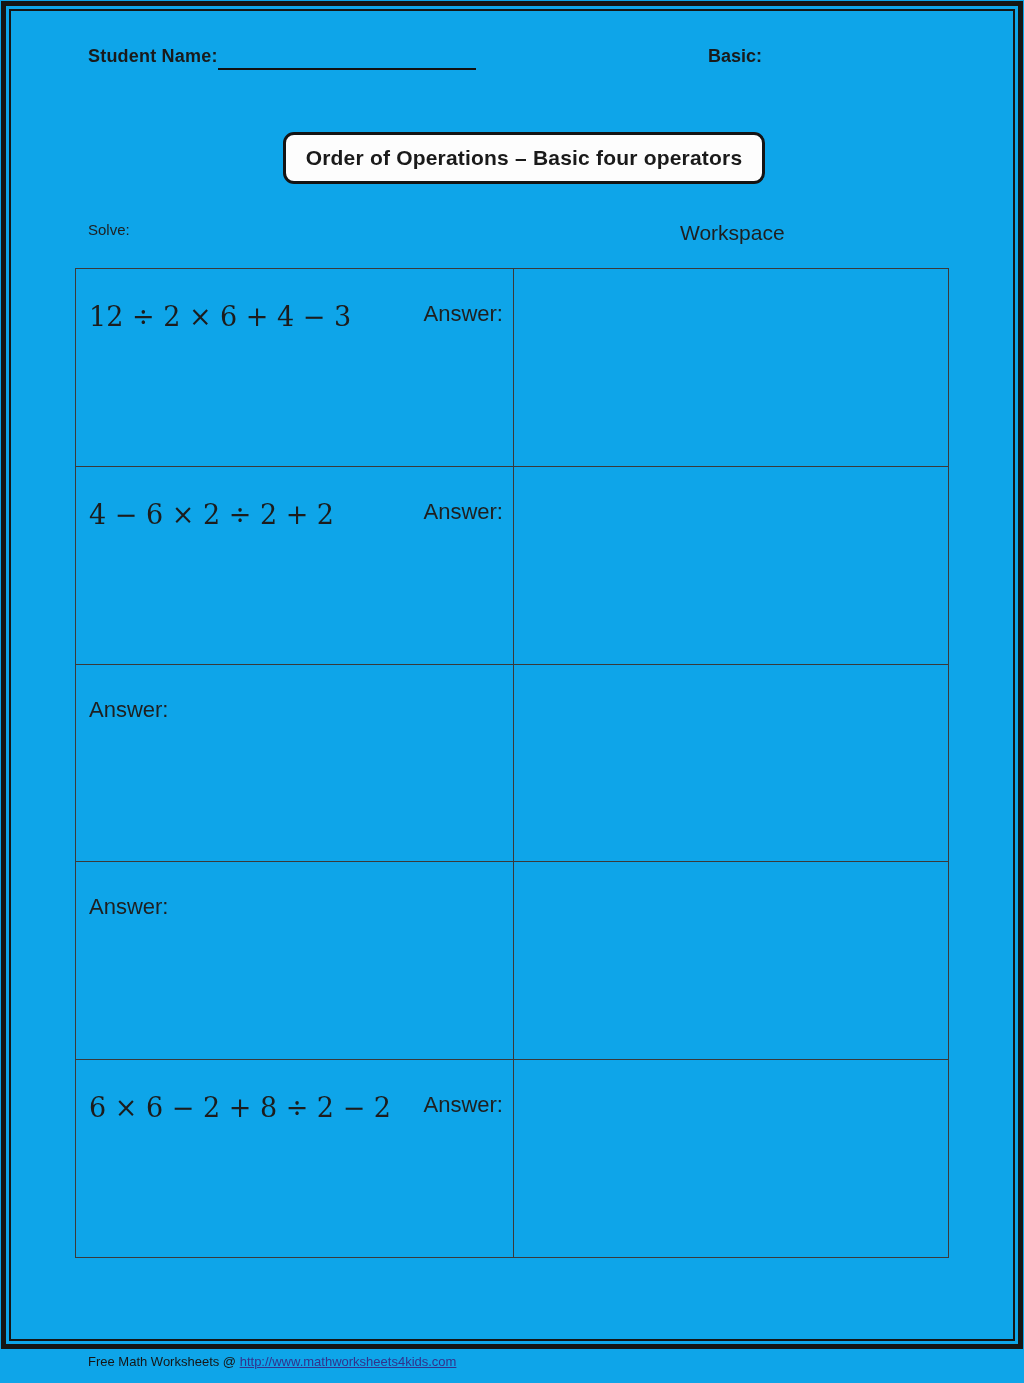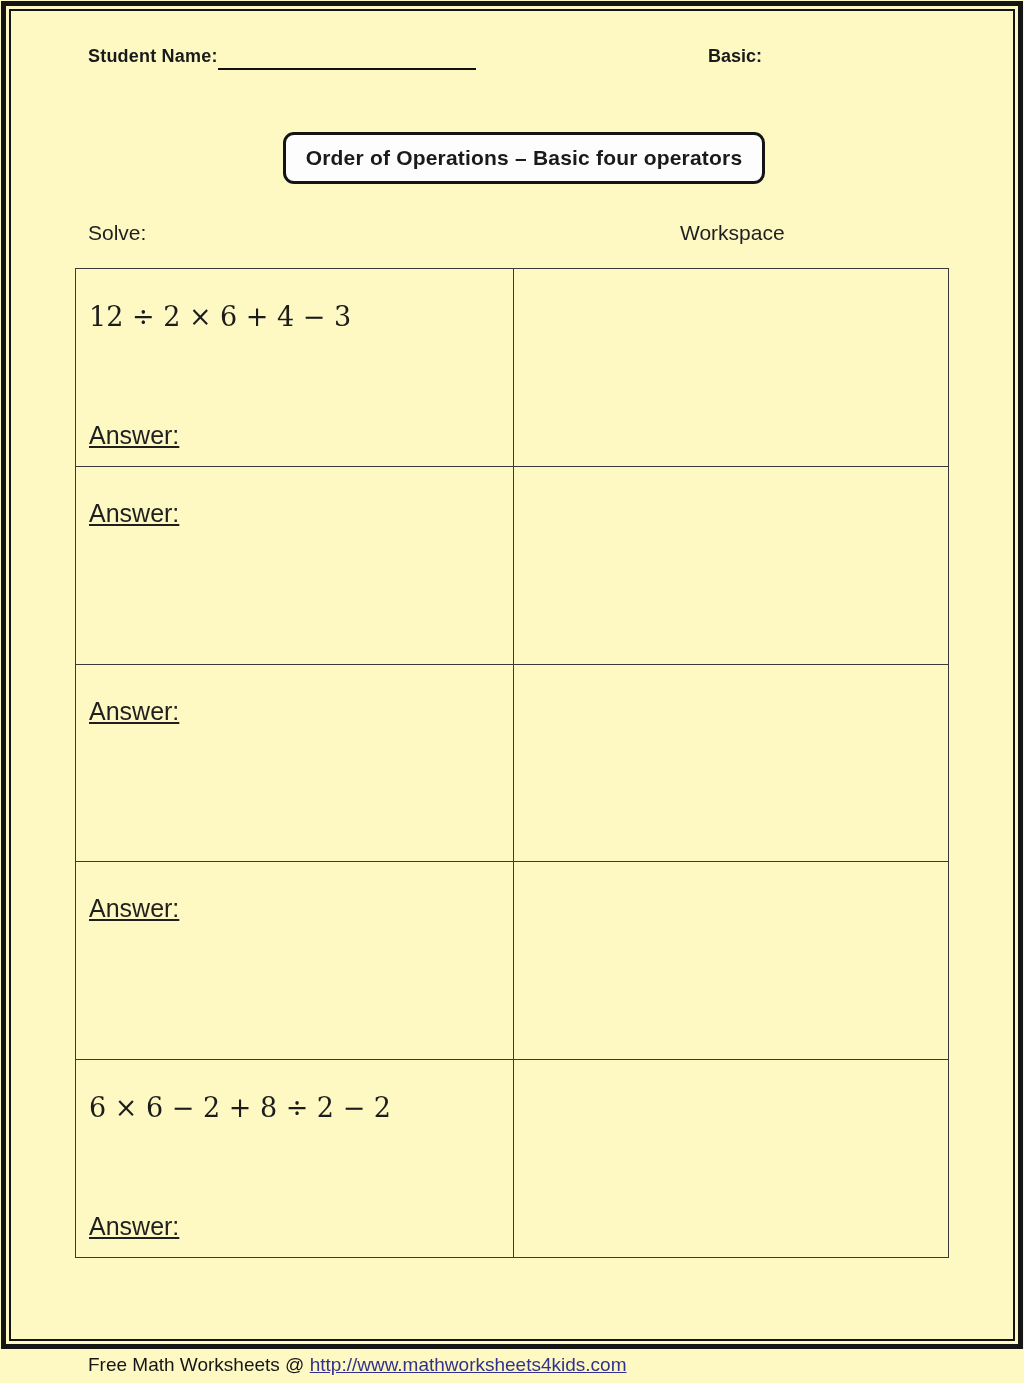--- a/index.html
+++ b/index.html
@@ -4,21 +4,21 @@
 <style>
   html, body {
     margin: 0;
     padding: 0;
     background: #ffffff;
   }
   .page {
     position: relative;
     width: 1024px;
     height: 1383px;
-    background: #fef9c3;
+    background: #0ea5e9;
     font-family: "Liberation Sans", sans-serif;
     color: #1a1a1a;
     overflow: hidden;
   }
 
   
   .frame-outer {
     position: absolute;
     left: 1px; top: 1px;
     width: 1022px; height: 1348px;
@@ -71,21 +71,21 @@
     font-weight: bold;
     letter-spacing: 0.2px;
     white-space: nowrap;
     text-align: center;
   }
 
   
   .solve-label {
     position: absolute;
     left: 88px; top: 221px;
-    font-size: 21px;
+    font-size: 15px;
     color: #1f1f1f;
   }
   .workspace-label {
     position: absolute;
     left: 659px; top: 221px;
     font-size: 21px;
     color: #1f1f1f;
     margin-left: 21px;
   }
 
@@ -103,42 +103,41 @@
     flex: 1 1 0;
     display: flex;
     border-bottom: 1px solid #3a3a3a;
   }
   .prow:last-child { border-bottom: none; }
   .pcell { box-sizing: border-box; }
   .solve-cell {
     width: 438px;
     border-right: 1px solid #3a3a3a;
     display: flex;
-    flex-direction: column;
+    flex-direction: row;
     justify-content: space-between;
     padding: 32px 10px 16px 13px;
   }
   .work-cell { flex: 1; }
   .expr {
     font-family: "DejaVu Serif", "Liberation Serif", serif;
     font-size: 27px;
     color: #1c1c1c;
     white-space: nowrap;
   }
   .ans {
-    font-size: 25px;
+    font-size: 22px;
     color: #1f1f1f;
-    text-decoration: underline;
   }
 
   
   .footer {
     position: absolute;
     left: 88px; top: 1354px;
-    font-size: 19px;
+    font-size: 13px;
     color: #161616;
     white-space: nowrap;
   }
   .footer-link {
     color: #32328c;
     text-decoration: underline;
   }
 </style>
 </head>
 <body>
@@ -165,20 +164,21 @@
     <div class="prow">
       <div class="pcell solve-cell">
         <div class="expr">12 ÷ 2 × 6 + 4 − 3</div>
         <div class="ans">Answer:</div>
       </div>
       <div class="pcell work-cell"></div>
     </div>
 
     <div class="prow">
       <div class="pcell solve-cell">
+        <div class="expr">4 − 6 × 2 ÷ 2 + 2</div>
         <div class="ans">Answer:</div>
       </div>
       <div class="pcell work-cell"></div>
     </div>
 
     <div class="prow">
       <div class="pcell solve-cell">
         <div class="ans">Answer:</div>
       </div>
       <div class="pcell work-cell"></div>

